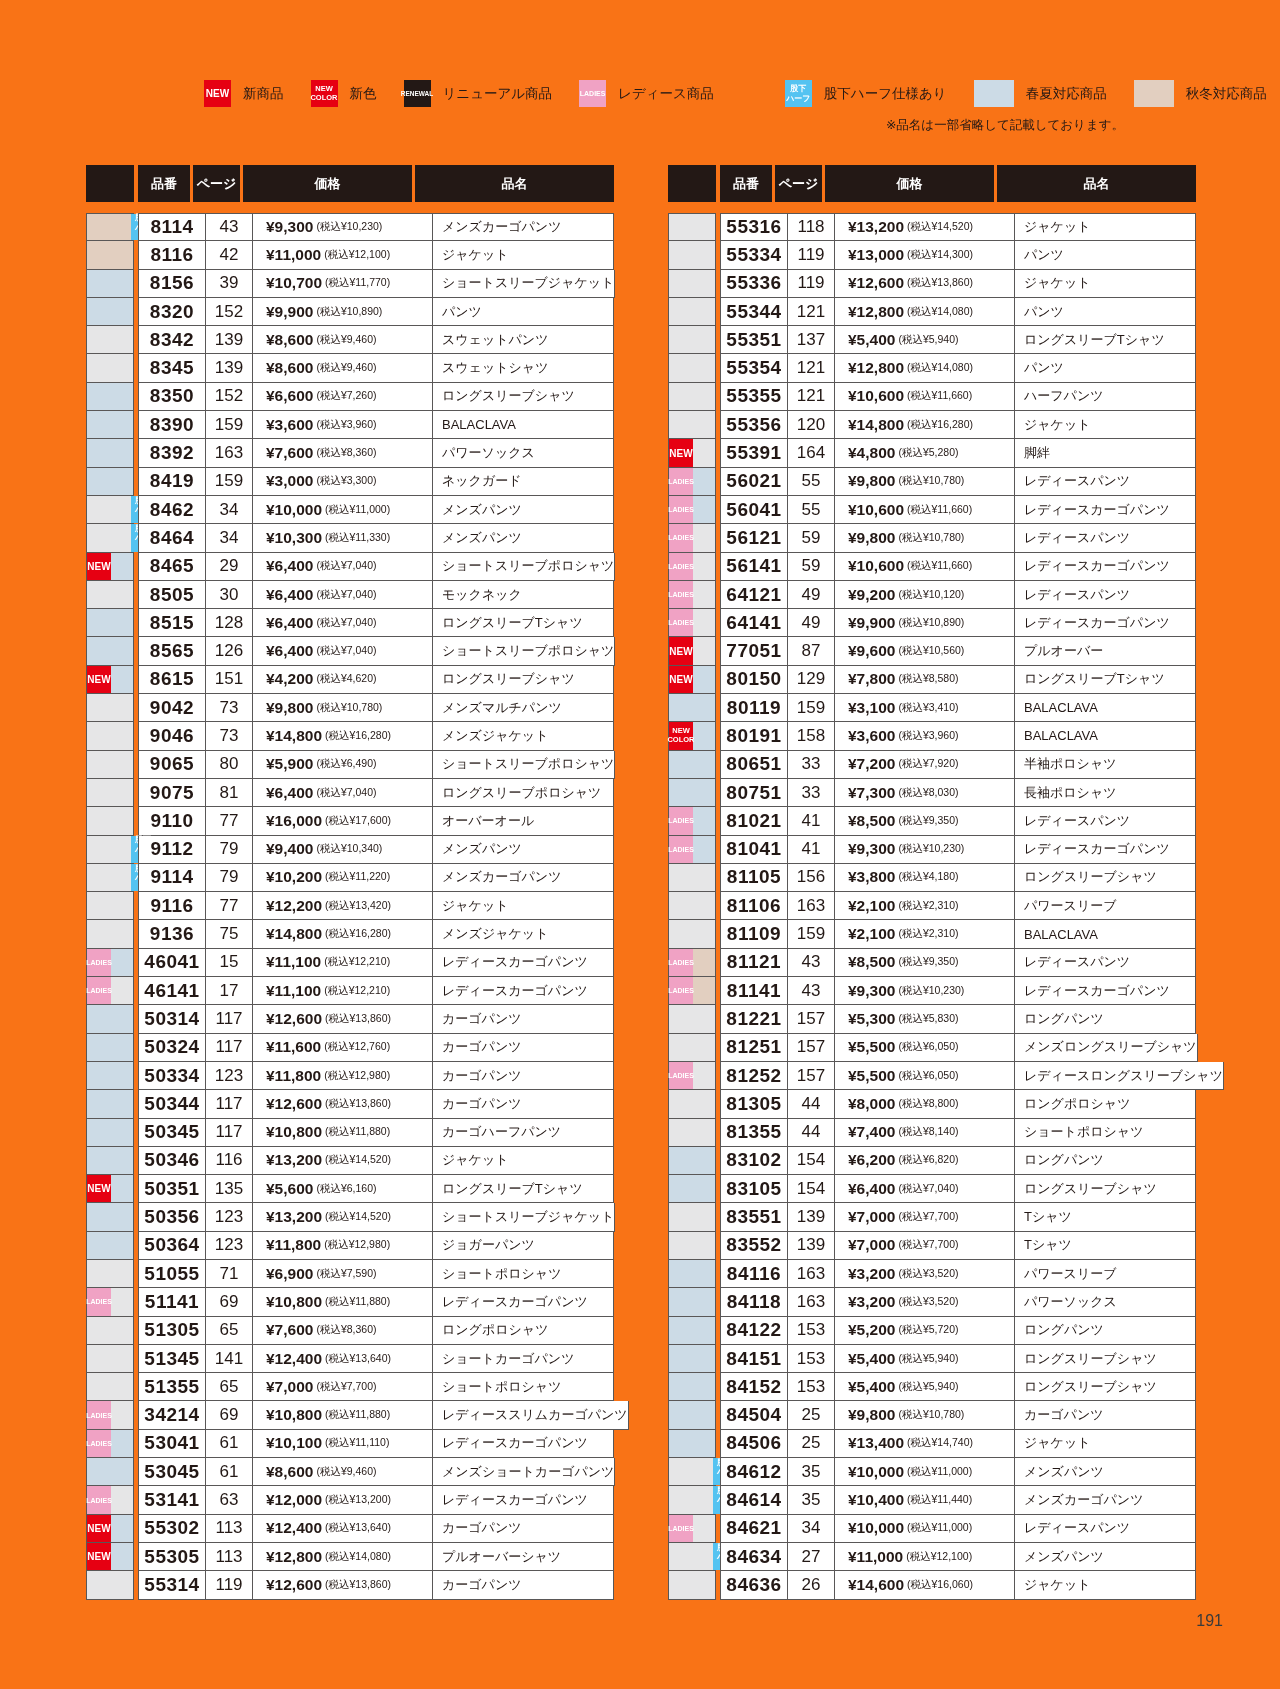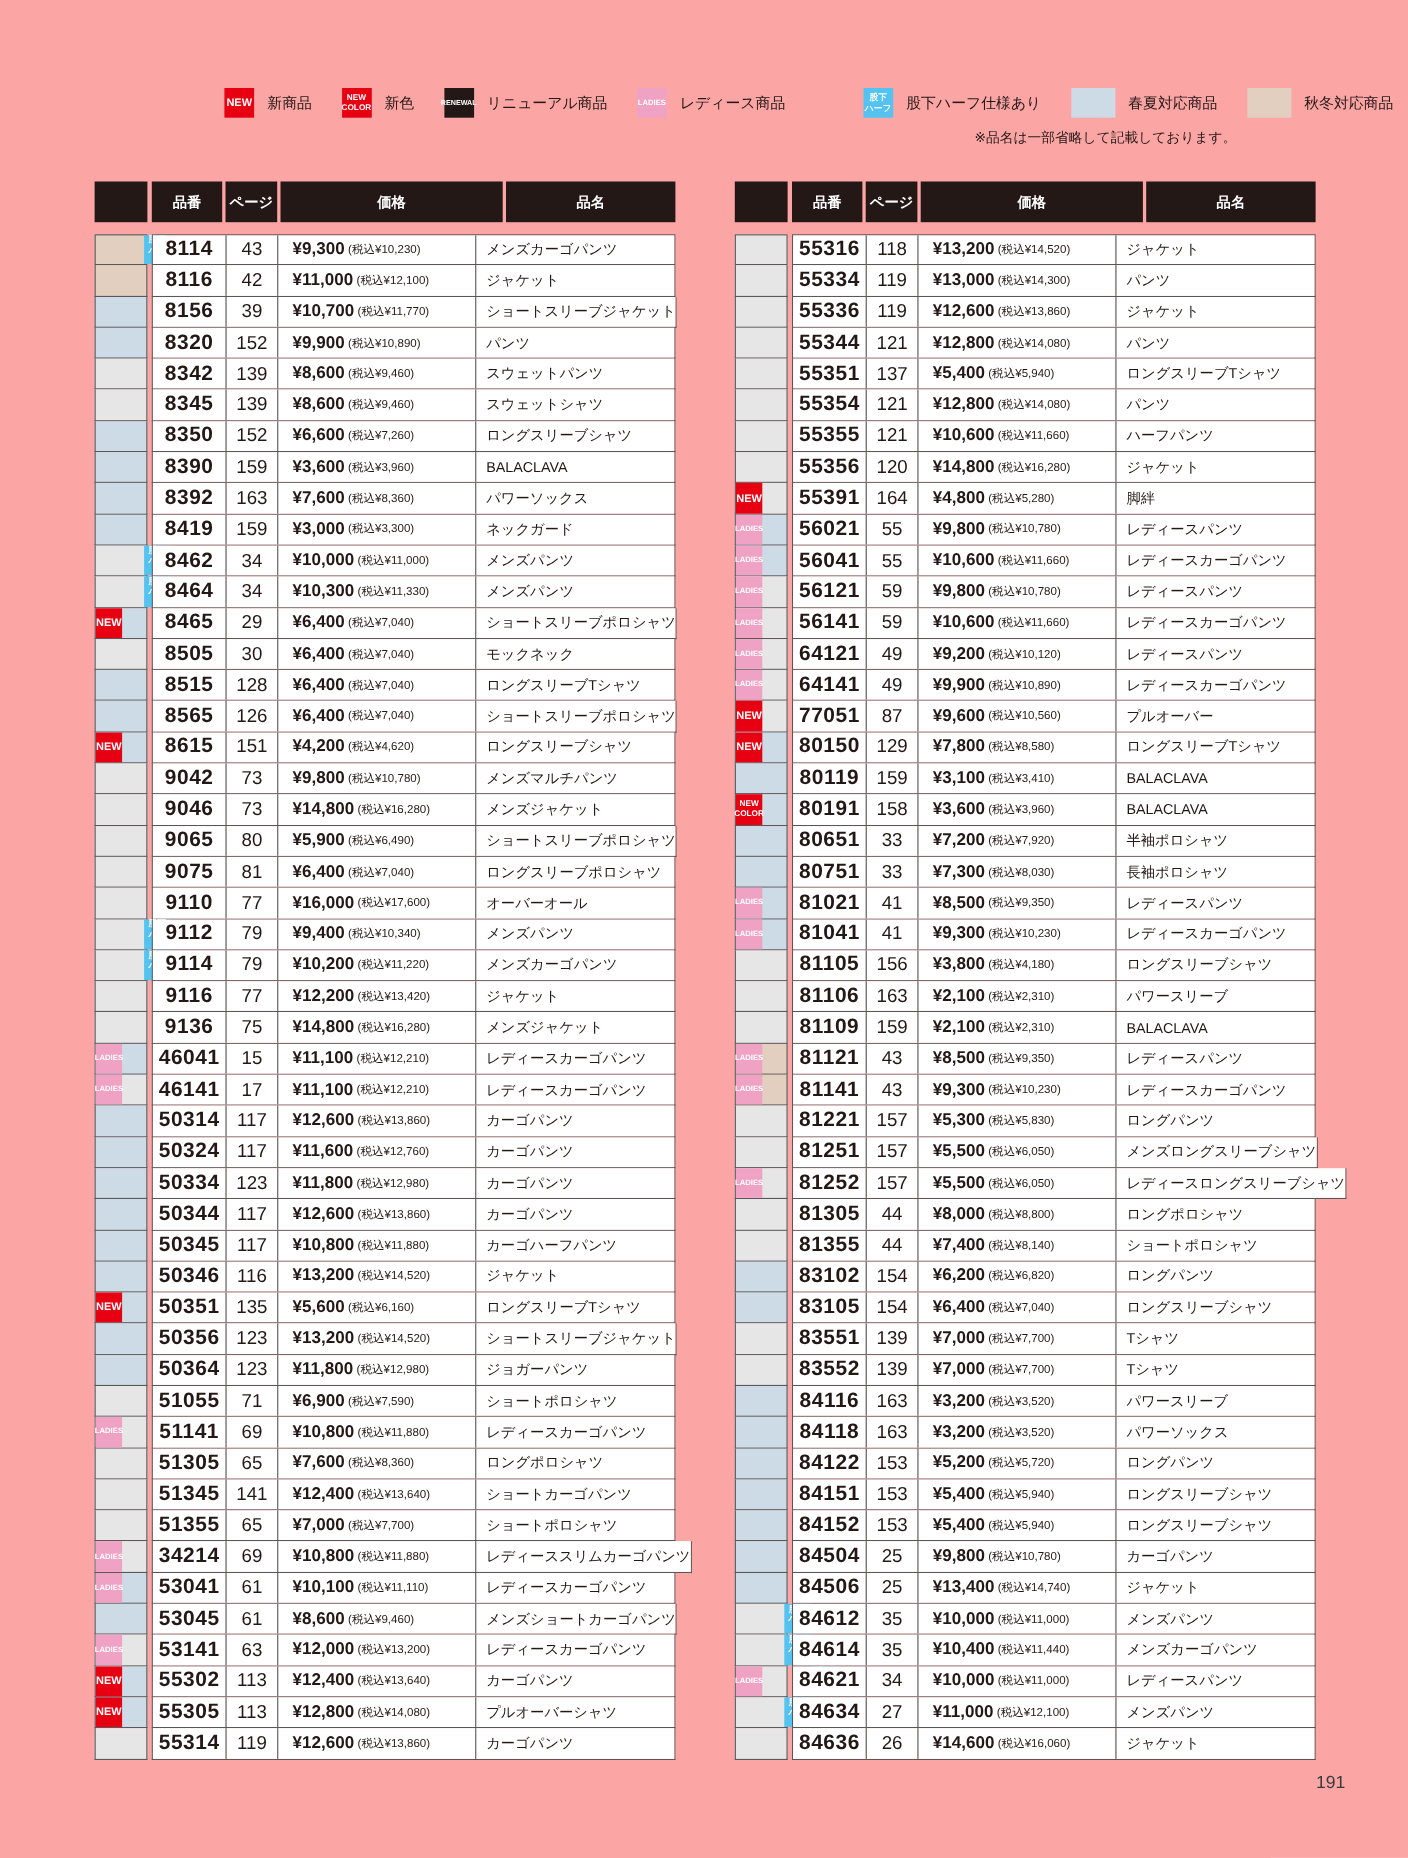--- a/index.html
+++ b/index.html
@@ -1,17 +1,17 @@
 <!DOCTYPE html>
 <html><head>
 <meta charset="utf-8">
 <style>
   html,body { margin:0; padding:0; background:#ffffff; }
   body { font-family:"Liberation Sans","DejaVu Sans",sans-serif; color:#231815; }
-  .page { position:relative; width:1280px; height:1689px; background:#fca5a5; overflow:hidden; }
+  .page { position:relative; width:1280px; height:1689px; background:#f97316; overflow:hidden; }
 
   
   .legend { position:absolute; left:204px; top:80px; display:flex; align-items:center; }
   .lg-item { display:flex; align-items:center; margin-right:27px; }
   .lg-badge { width:27px; height:27px; display:flex; align-items:center; justify-content:center;
               color:#fff; font-weight:bold; text-align:center; flex:none; }
   .lg-swatch { width:40px; height:27px; flex:none; }
   .lg-label { margin-left:12px; font-size:13.5px; white-space:nowrap; }
   .note { position:absolute; top:117px; right:156px; font-size:12.5px; }
 
@@ -32,21 +32,21 @@
   .tint-gray   { background:#e6e6e7; }
 
   
   .tables { position:absolute; top:165px; left:86px; display:flex; gap:54px; }
   .catalog-table { width:528px; flex:none; }
   .t-header { display:flex; height:37px; margin-bottom:11px; }
   .hb { width:48px; background:#231815; margin-right:4px; flex:none; }
   .h-main { flex:1; display:flex; gap:3px; }
   .h-cell { background:#231815; color:#fff; font-size:13px; font-weight:bold;
             display:flex; align-items:center; justify-content:center; }
-  .h-code { width:64px; } .h-page { width:47px; } .h-price { width:202px;text-align:right; } .h-name { flex:1; }
+  .h-code { width:52px; } .h-page { width:47px; } .h-price { width:169px;text-align:right; } .h-name { flex:1; }
 
   .t-row { display:flex; height:28.3px; }
   .badge-cell { width:48px; box-sizing:border-box; border:solid #595757; border-width:0 1px 1px 1px;
                 display:flex; align-items:stretch; flex:none; }
   .m-cells { flex:1; margin-left:4px; display:flex; box-sizing:border-box;
              border:solid #595757; border-width:0 1px 1px 1px; }
   .t-row:first-child .badge-cell, .t-row:first-child .m-cells { border-top-width:1px; }
   .cell { box-sizing:border-box; display:flex; align-items:center; background:#fff; overflow:hidden; }
   .m-cells .cell + .cell { border-left:1px solid #595757; }
   .code-cell { width:66px; justify-content:center; font-weight:bold; font-size:19px; letter-spacing:0.5px; }

